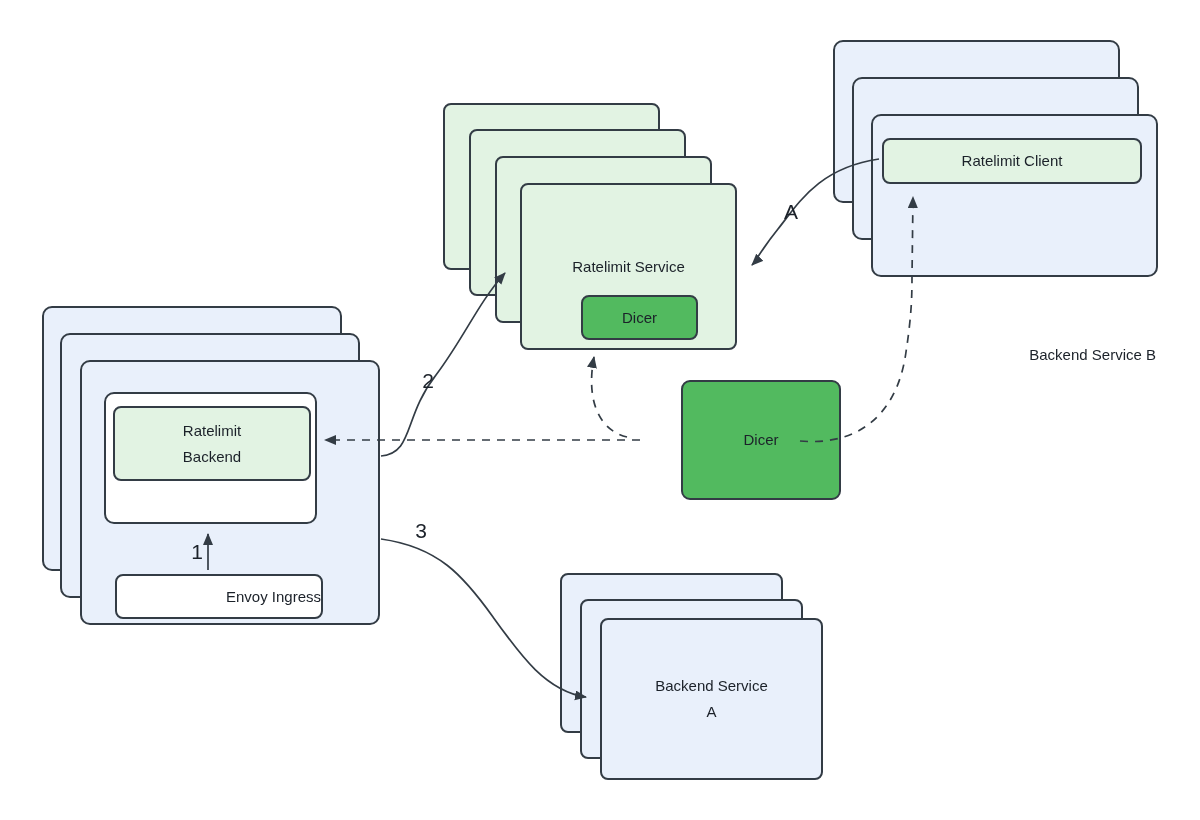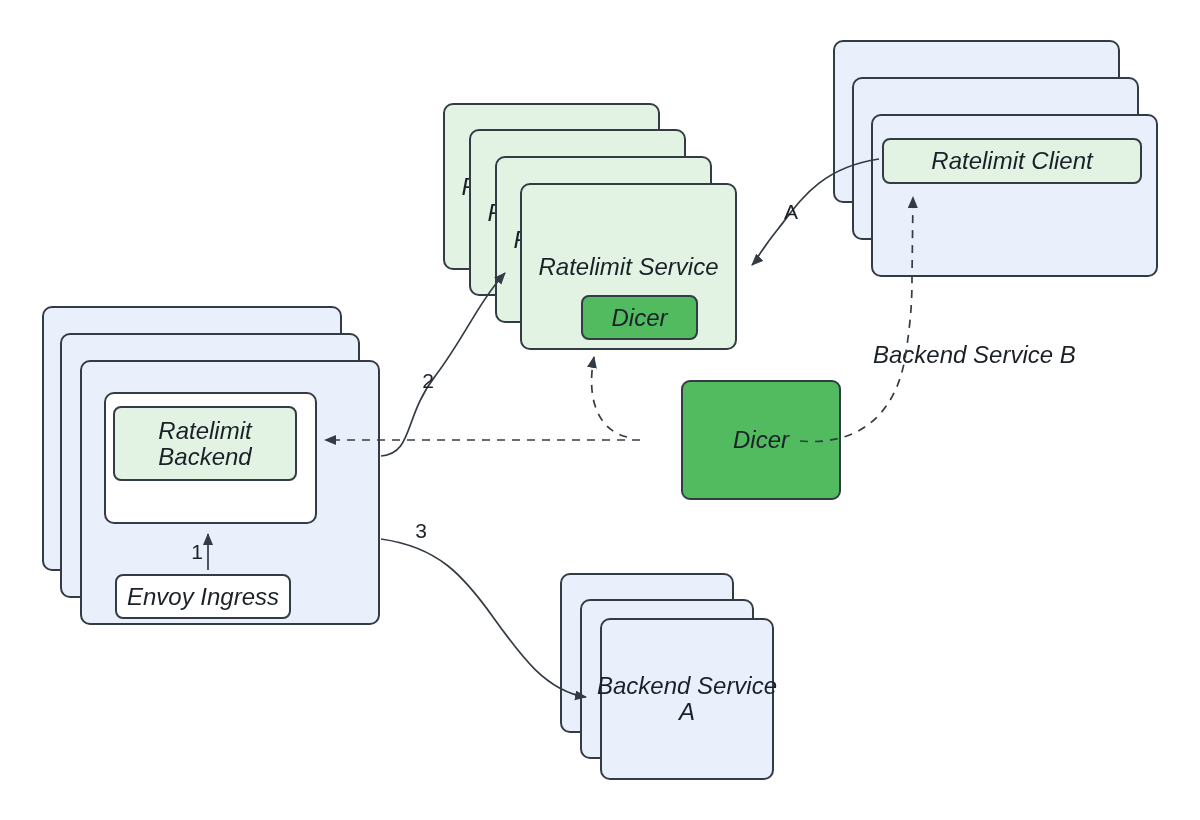--- a/index.html
+++ b/index.html
@@ -14,30 +14,30 @@
   body{font-family:"Liberation Sans", sans-serif; background:#fff;}
   #canvas{
     position:relative; width:1200px; height:820px;
     background:var(--canvas); overflow:hidden;
   }
   .box{
     position:absolute; box-sizing:border-box;
     border:2px solid var(--border); border-radius:10px;
     background:var(--light-blue);
   }
-  .lgreen{background:var(--light-green);}
+  .lgreen{background:var(--light-green);border-radius:8px;}
   .green{background:var(--green);margin-left:41px;}
   .white{background:#ffffff;}
   .r8{border-radius:8px;}
   .center{display:flex; align-items:center; justify-content:center; text-align:center;}
   .lbl{
-    font-size:24px; line-height:26px; color:var(--text); white-space:nowrap;font-style:italic;
+    font-size:15px; line-height:26px; color:var(--text); white-space:nowrap;
   }
   .abs{position:absolute;}
-  .fullw{left:0; width:100%; text-align:left;}
+  .fullw{left:0; width:100%; text-align:right;}
   svg#edges{position:absolute; left:0; top:0; z-index:60; pointer-events:none;}
   svg#edges path.edge{fill:none; stroke:var(--border); stroke-width:1.7px;}
   svg#edges path.dashed{stroke-dasharray:8 7;}
   svg#edges text{
     font-family:"Liberation Sans", sans-serif; font-size:21px; fill:var(--text);
     text-anchor:middle;
   }
   #ah path{fill:var(--border);}
   
   .svc{width:217px; height:167px;}
@@ -52,25 +52,25 @@
   .bb.b2{left:852px; top:77px; z-index:2;}
   .bb.front{left:871px; top:114px; z-index:3;}
   .bb .client{left:9px; top:22px; width:260px; height:46px;}
   .bb .svc-label{top:226px;}
   
   .ev{width:300px; height:265px;}
   .ev.b1{left:42px; top:306px; z-index:1;}
   .ev.b2{left:60px; top:333px; z-index:2;}
   .ev.front{left:80px; top:360px; z-index:3;}
   .ev .sidecar{left:22px; top:30px; width:213px; height:132px;}
-  .ev .sidecar .client{left:7px; top:12px; width:184px; height:75px;}
+  .ev .sidecar .client{left:7px; top:12px; width:198px; height:75px;}
   .ev .sidecar .sc-label{top:96px;}
-  .ev .envoy{left:33px; top:212px; width:176px; height:45px;}
+  .ev .envoy{left:33px; top:212px; width:208px; height:45px;justify-content:flex-end;}
   
-  .ba{width:174px; height:160px;}
+  .ba{width:223px; height:160px;border-radius:8px;}
   .ba.b1{left:560px; top:573px; z-index:1;}
   .ba.b2{left:580px; top:599px; z-index:2;}
   .ba.front{left:600px; top:618px; height:162px; z-index:3;}
   
   .dicer-main{left:640px; top:380px; width:160px; height:120px; border-radius:9px; z-index:5;}
 </style>
 </head>
 <body>
 
 <div id="canvas">

